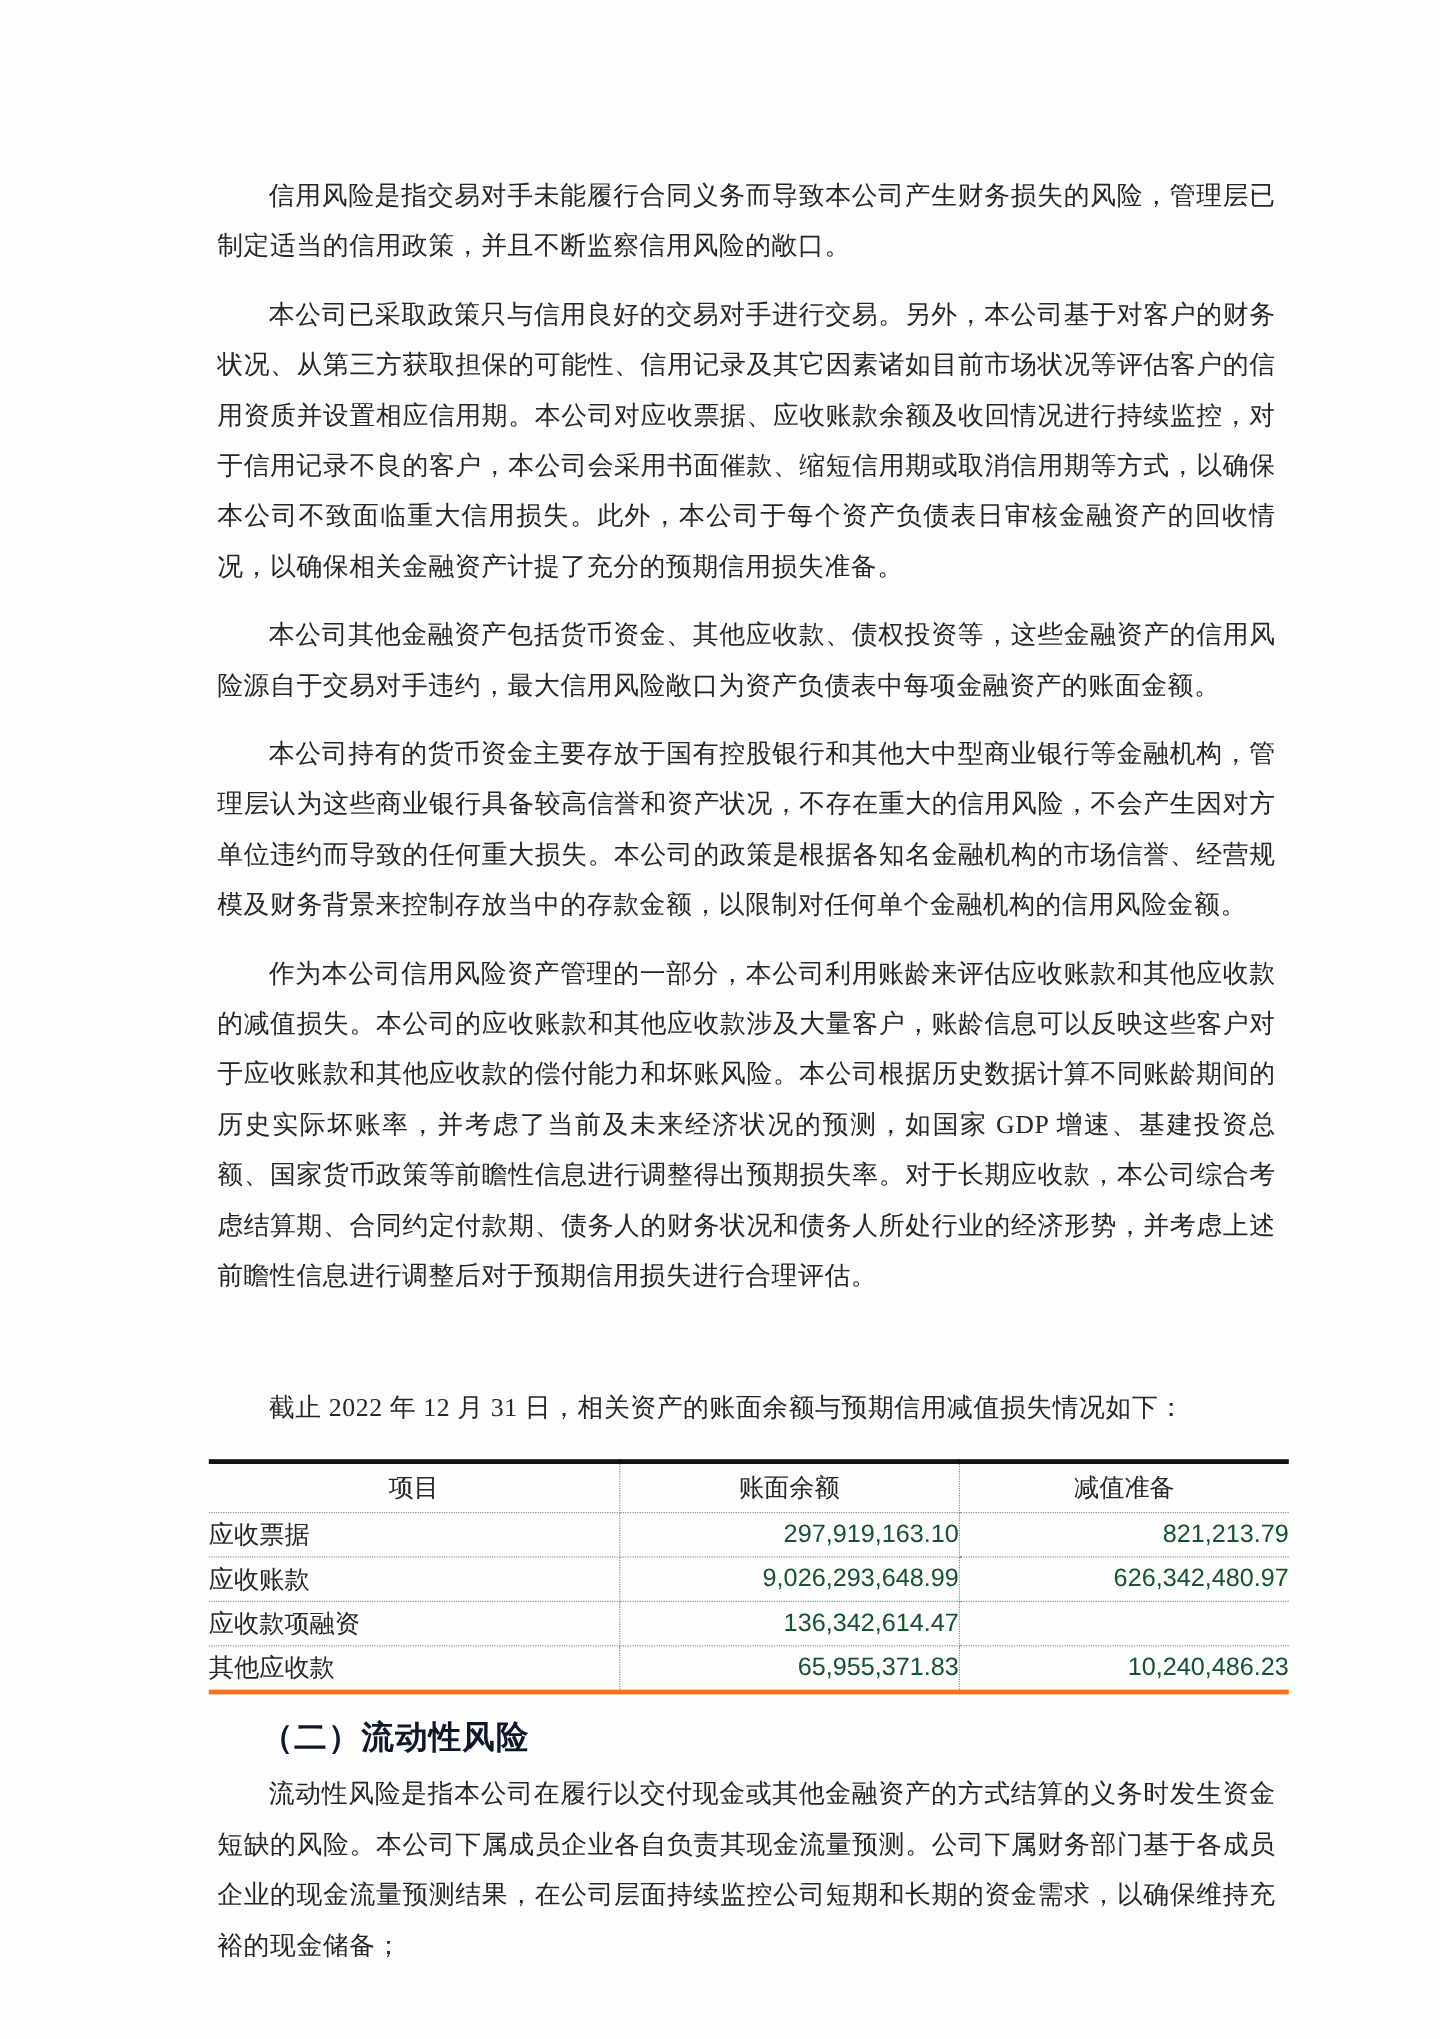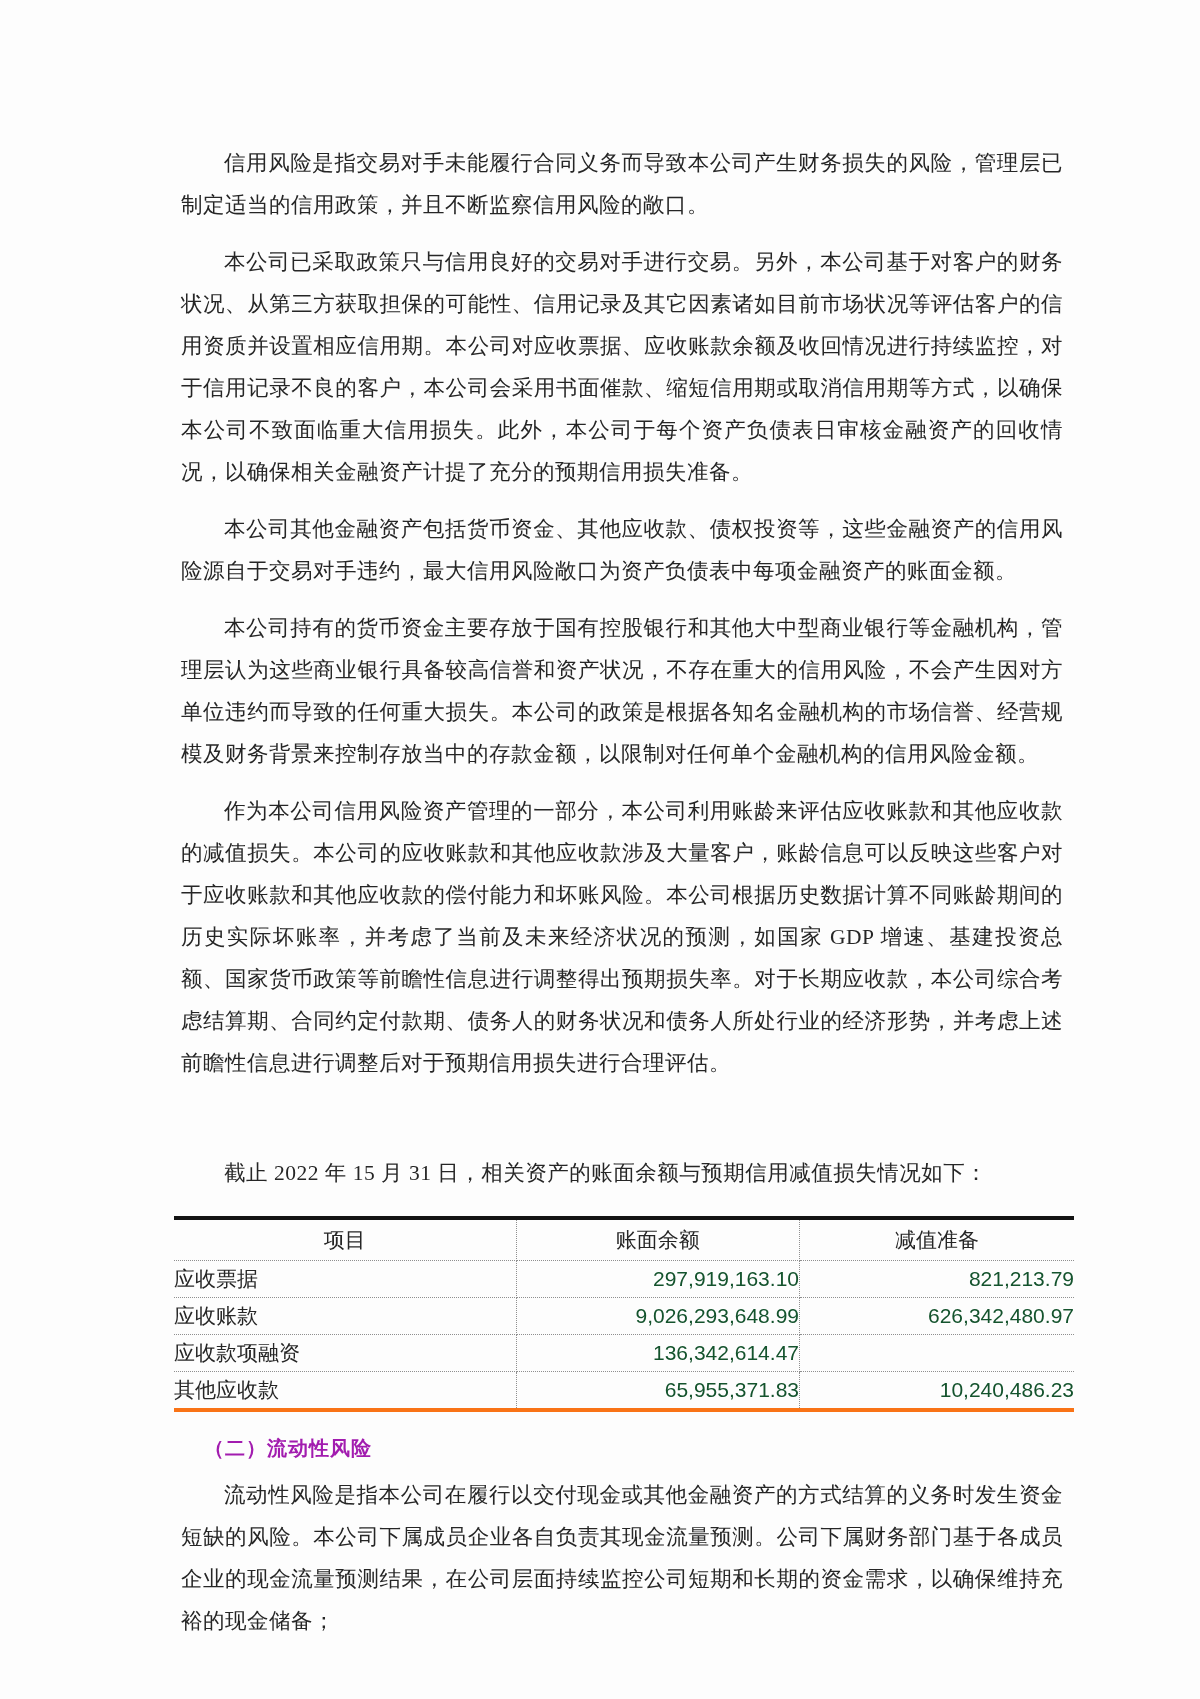--- a/index.html
+++ b/index.html
@@ -62,23 +62,23 @@
     font-family: "Liberation Sans", "DejaVu Sans", sans-serif;
     font-size: 20px;
     color: #14532d;
   }
   tr.total-row td { border-bottom: none; }
   td.cell-total-label { text-align: center; }
   h3.section-heading {
     margin: 16px 0 0 0;
     font-family: "Liberation Sans", "DejaVu Sans", sans-serif;
     font-weight: bold;
-    font-size: 20px;
+    font-size: 27px;
     line-height: 40px;
-    color: #a21caf;
+    color: #0f172a;
     text-indent: 1.9em;
     letter-spacing: 1px;
   }
   p.closing { margin-top: 6px; }
 </style>
 </head>
 <body>
 
 <div class="page">
   <div class="content">
@@ -86,21 +86,21 @@
     <p class="para">信用风险是指交易对手未能履行合同义务而导致本公司产生财务损失的风险，管理层已制定适当的信用政策，并且不断监察信用风险的敞口。</p>
 
     <p class="para">本公司已采取政策只与信用良好的交易对手进行交易。另外，本公司基于对客户的财务状况、从第三方获取担保的可能性、信用记录及其它因素诸如目前市场状况等评估客户的信用资质并设置相应信用期。本公司对应收票据、应收账款余额及收回情况进行持续监控，对于信用记录不良的客户，本公司会采用书面催款、缩短信用期或取消信用期等方式，以确保本公司不致面临重大信用损失。此外，本公司于每个资产负债表日审核金融资产的回收情况，以确保相关金融资产计提了充分的预期信用损失准备。</p>
 
     <p class="para">本公司其他金融资产包括货币资金、其他应收款、债权投资等，这些金融资产的信用风险源自于交易对手违约，最大信用风险敞口为资产负债表中每项金融资产的账面金额。</p>
 
     <p class="para">本公司持有的货币资金主要存放于国有控股银行和其他大中型商业银行等金融机构，管理层认为这些商业银行具备较高信誉和资产状况，不存在重大的信用风险，不会产生因对方单位违约而导致的任何重大损失。本公司的政策是根据各知名金融机构的市场信誉、经营规模及财务背景来控制存放当中的存款金额，以限制对任何单个金融机构的信用风险金额。</p>
 
     <p class="para">作为本公司信用风险资产管理的一部分，本公司利用账龄来评估应收账款和其他应收款的减值损失。本公司的应收账款和其他应收款涉及大量客户，账龄信息可以反映这些客户对于应收账款和其他应收款的偿付能力和坏账风险。本公司根据历史数据计算不同账龄期间的历史实际坏账率，并考虑了当前及未来经济状况的预测，如国家 GDP 增速、基建投资总额、国家货币政策等前瞻性信息进行调整得出预期损失率。对于长期应收款，本公司综合考虑结算期、合同约定付款期、债务人的财务状况和债务人所处行业的经济形势，并考虑上述前瞻性信息进行调整后对于预期信用损失进行合理评估。</p>
 
-    <p class="para table-intro">截止 2022 年 15 月 31 日，相关资产的账面余额与预期信用减值损失情况如下：</p>
+    <p class="para table-intro">截止 2022 年 12 月 31 日，相关资产的账面余额与预期信用减值损失情况如下：</p>
 
     <table class="impairment">
       <colgroup>
         <col class="c-item">
           <col class="c-balance">
           <col class="c-provision">
       </colgroup>
       <thead>
         <tr>
           <th>项目</th>

